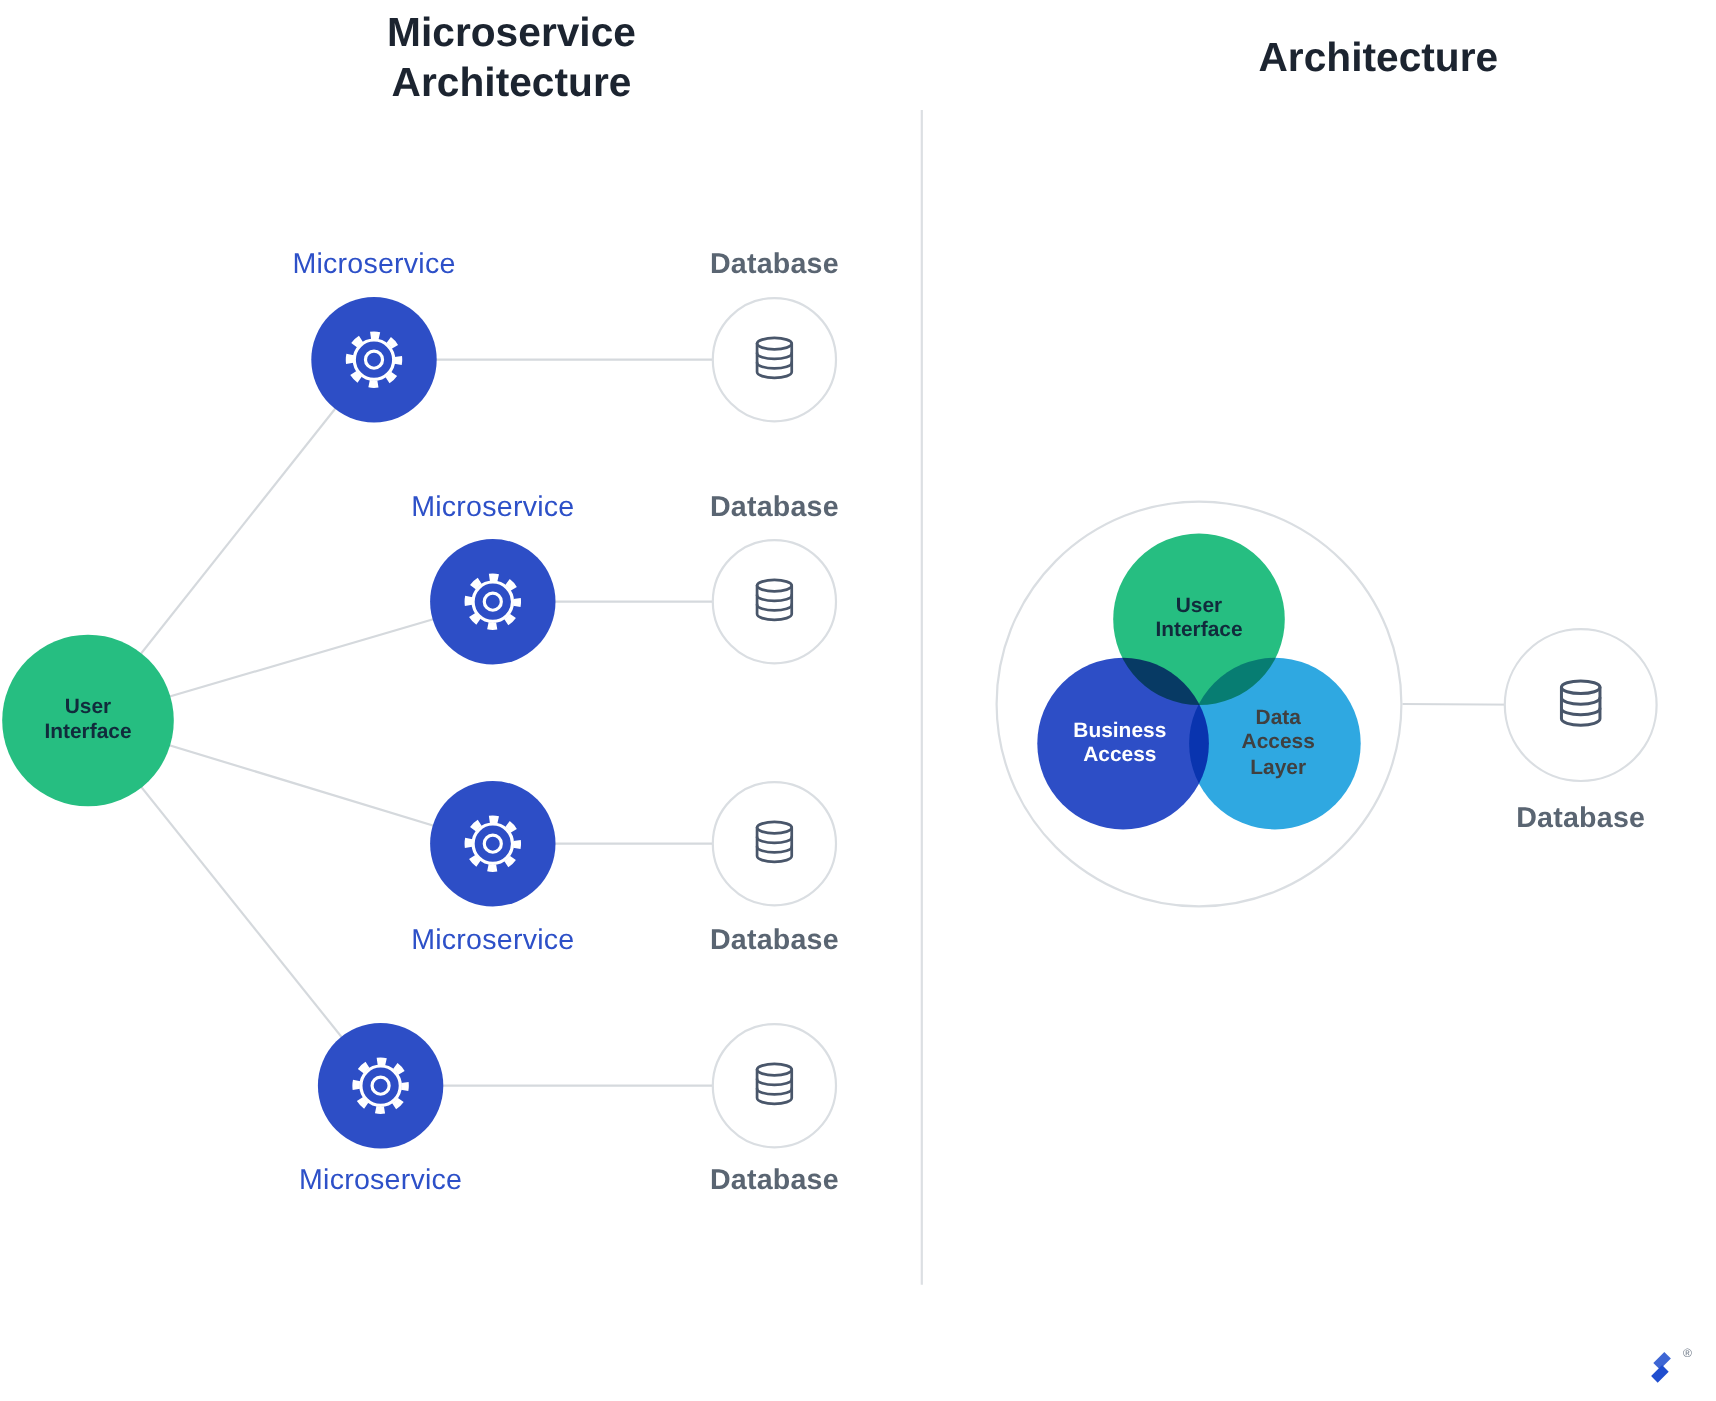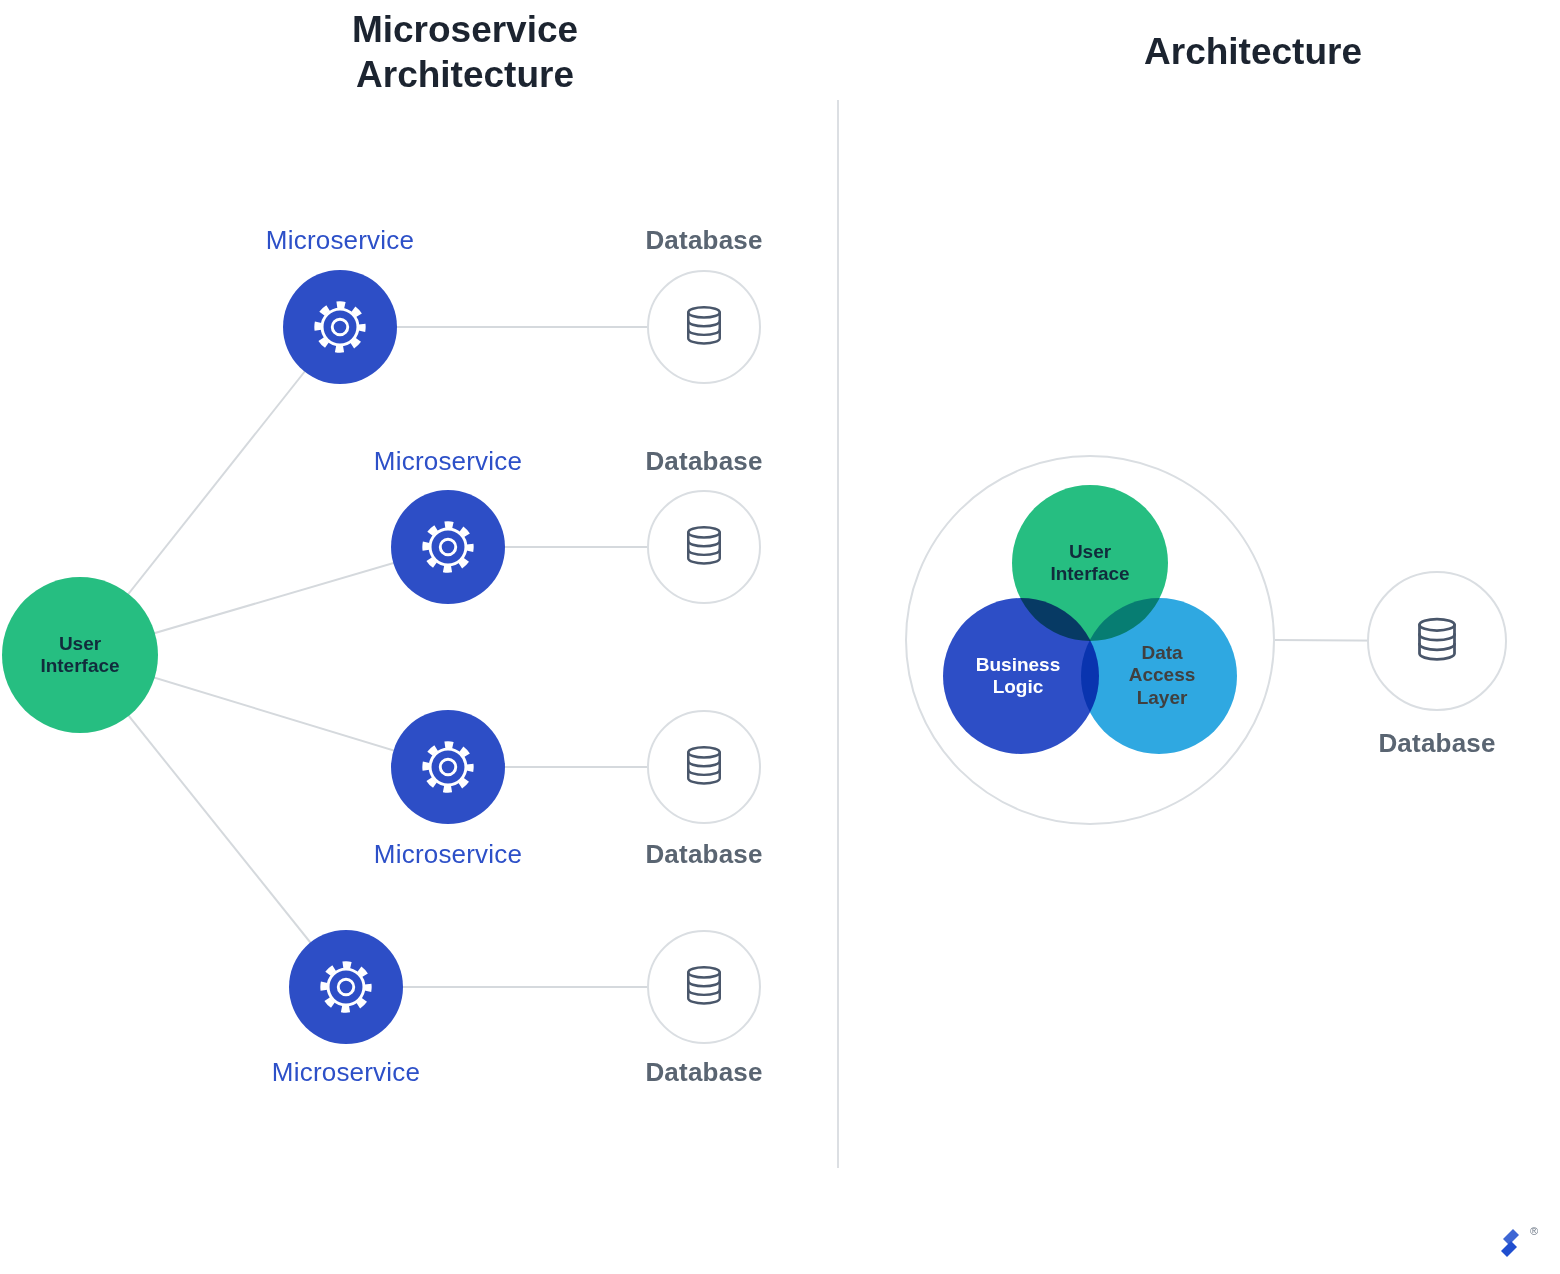--- a/index.html
+++ b/index.html
@@ -206,21 +206,21 @@
 
   <div class="circle outlined" style="left:905px;top:455px;width:370px;height:370px;"></div>
 
   <div class="venn-wrap">
     <div class="venn" style="left:107px;top:30px;background:var(--green);"></div>
     <div class="venn" style="left:38px;top:143px;background:var(--blue);"></div>
     <div class="venn" style="left:176px;top:143px;background:var(--light-blue);"></div>
   </div>
 
   <div class="circle-text" style="left:1090px;top:563px;width:120px;color:var(--dark-text);">User Interface</div>
-  <div class="circle-text" style="left:1018px;top:676px;width:110px;color:#ffffff;">Business Logic</div>
+  <div class="circle-text" style="left:1018px;top:676px;width:110px;color:#ffffff;">Business Access</div>
   <div class="circle-text" style="left:1162px;top:676px;width:95px;color:#404040;">Data Access Layer</div>
 
   <div class="circle outlined" style="left:1367px;top:571px;width:140px;height:140px;">
     <svg width="60" height="60" viewBox="0 0 48 48">
       <g fill="none" stroke="#49566a" stroke-width="2.2" stroke-linecap="round">
         <ellipse cx="24" cy="11" rx="14" ry="4.6"></ellipse>
         <path d="M10 11 v23 c0 2.6 6.3 4.6 14 4.6 s14 -2 14 -4.6 V11"></path>
         <path d="M10 18.7 c0 2.6 6.3 4.6 14 4.6 s14 -2 14 -4.6"></path>
         <path d="M10 26.4 c0 2.6 6.3 4.6 14 4.6 s14 -2 14 -4.6"></path>
       </g>

